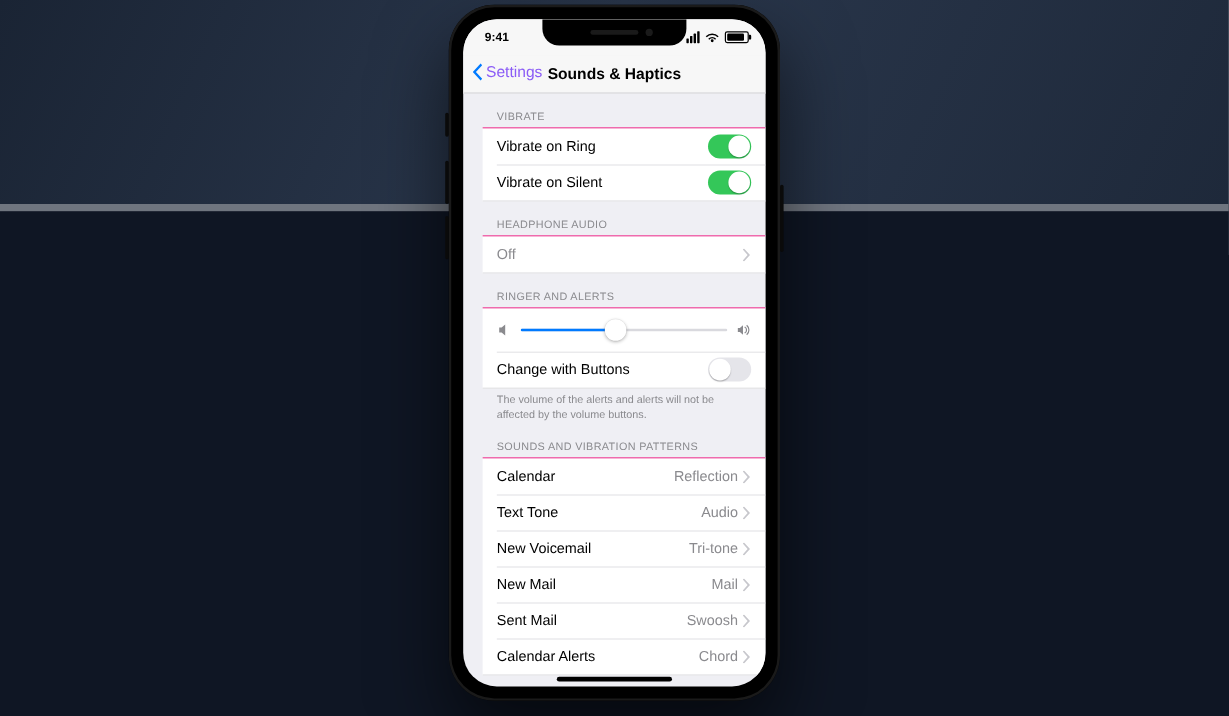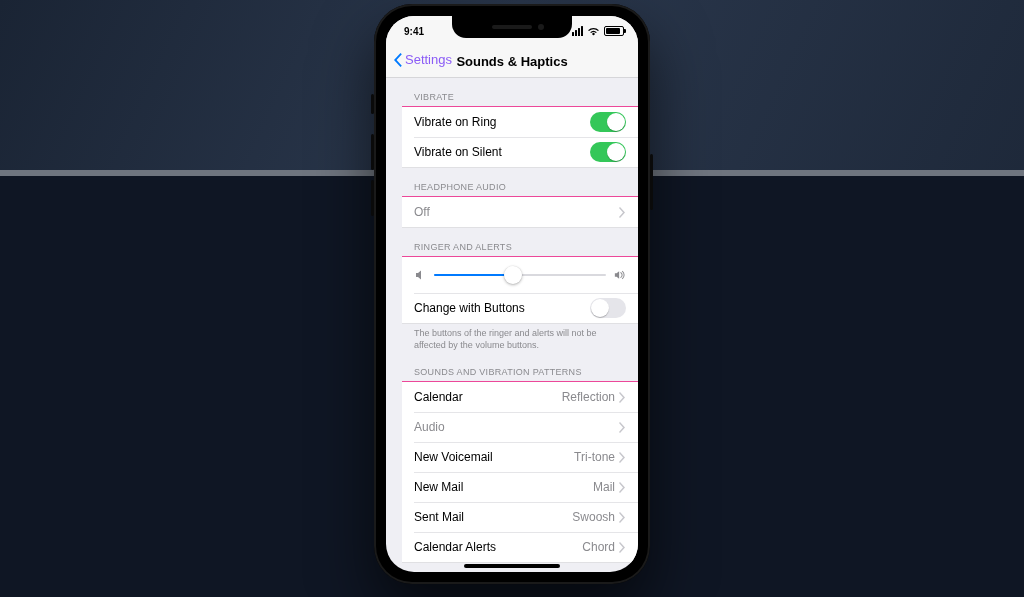--- a/index.html
+++ b/index.html
@@ -257,34 +257,35 @@
               </svg>
           </span>
         </div>
         <div class="row">
           <span class="label">Change with Buttons</span>
           <span class="toggle">
               <span class="knob"></span>
             </span>
         </div>
       </div>
-      <div class="section-footer">The buttons of the ringer and alerts will not be affected by the volume buttons.</div>
+      <div class="section-footer">The volume of the alerts and alerts will not be affected by the volume buttons.</div>
 
       <div class="section-header">Sounds and Vibration Patterns</div>
       <div class="group" id="patterns-group">
           <div class="row">
             <span class="label">Calendar</span>
             <span class="value">Reflection</span>
             <span class="chevron">
               <svg viewBox="0 0 7 11">
                 <path fill="currentColor" d="m1 0 5 5.5L1 11l-1-1 4-4.5L0 1z"></path>
               </svg>
             </span>
           </div>
           <div class="row">
+            <span class="label">Text Tone</span>
             <span class="value">Audio</span>
             <span class="chevron">
               <svg viewBox="0 0 7 11">
                 <path fill="currentColor" d="m1 0 5 5.5L1 11l-1-1 4-4.5L0 1z"></path>
               </svg>
             </span>
           </div>
           <div class="row">
             <span class="label">New Voicemail</span>
             <span class="value">Tri-tone</span>

